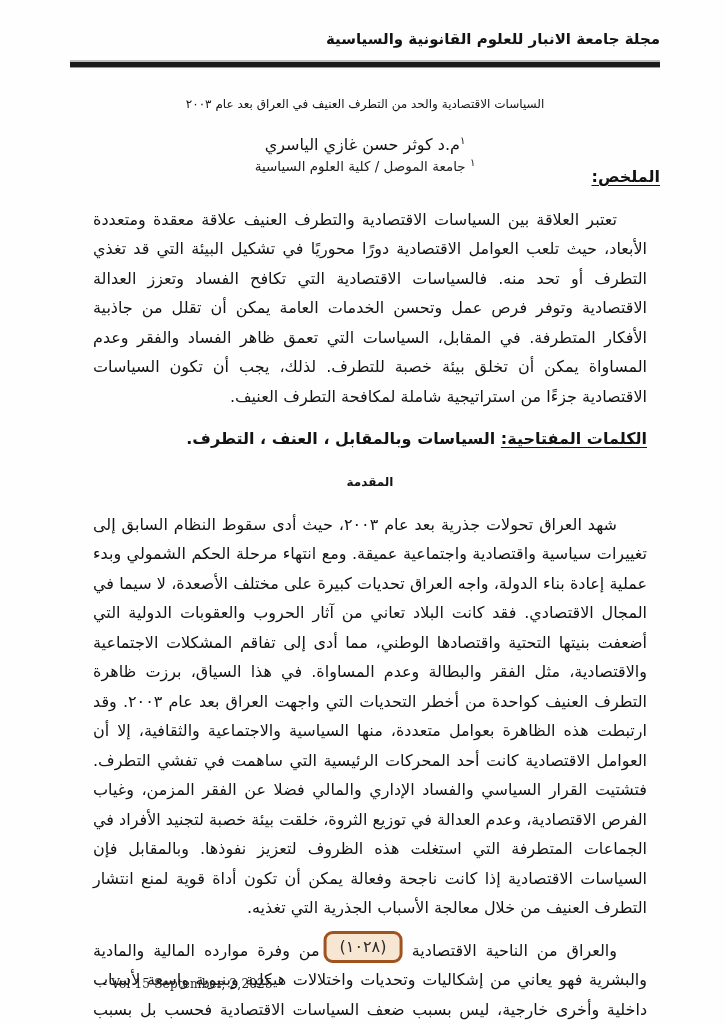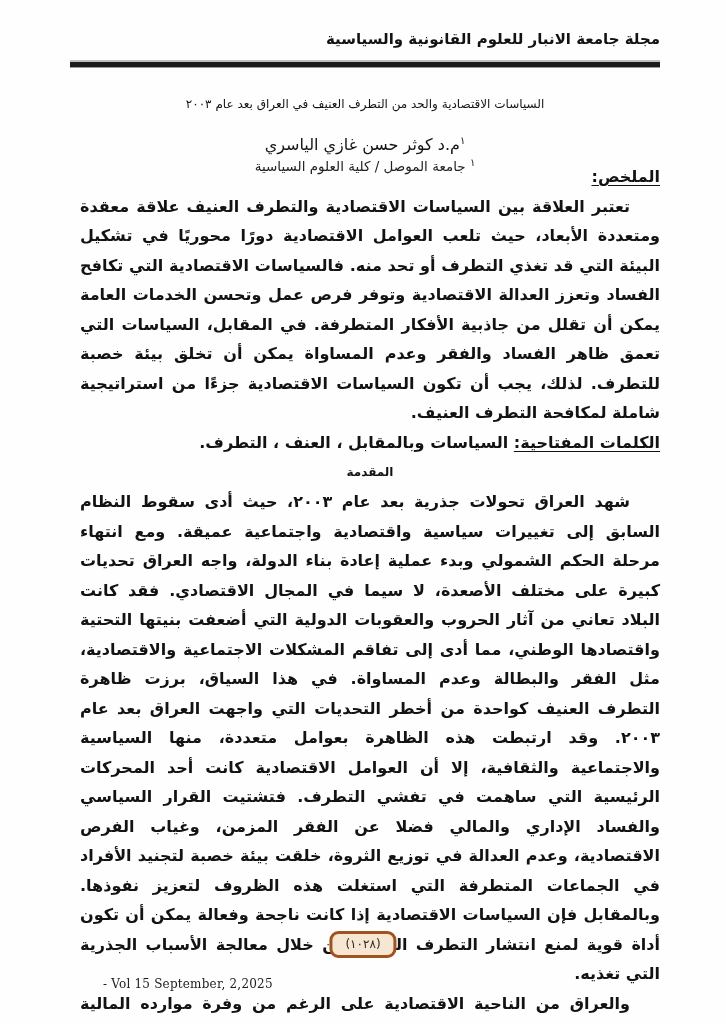--- a/index.html
+++ b/index.html
@@ -54,41 +54,41 @@
     font-size:16px;
     line-height:29.5px;
     text-align:justify;
   }
   .section-heading{
     font-weight:bold;
     text-decoration:underline;
     text-underline-offset:3px;
     display:inline-block;
   }
-  .content p{margin:0;font-weight:bold;}
+  .content p{margin:13px;}
   .indent{text-indent:30px;}
   .keywords-line{font-weight:bold;}
   .keywords-label{text-decoration:underline;text-underline-offset:3px;}
   .center-heading{
     text-align:center;
     font-weight:bold;
     font-size:12px;
     margin:0;
     line-height:30px;
   }
   
   .page-number-box{
     position:absolute;
     top:931px;left:363px;
     transform:translateX(-50%);
     border:3px solid var(--page_number_border,#a0521f);
     background:var(--page_number_bg,#f7e6d2);
     border-radius:9px;
     padding:3px 13px 4px 13px;
-    font-size:12px;
+    font-size:16px;
     color:#2a2a2a;
     direction:rtl;
   }
   
   .footer-vol{
     position:absolute;
     top:977px;left:103px;
     font-family:"DejaVu Serif", serif;
     font-weight:normal;
     font-size:12px;

